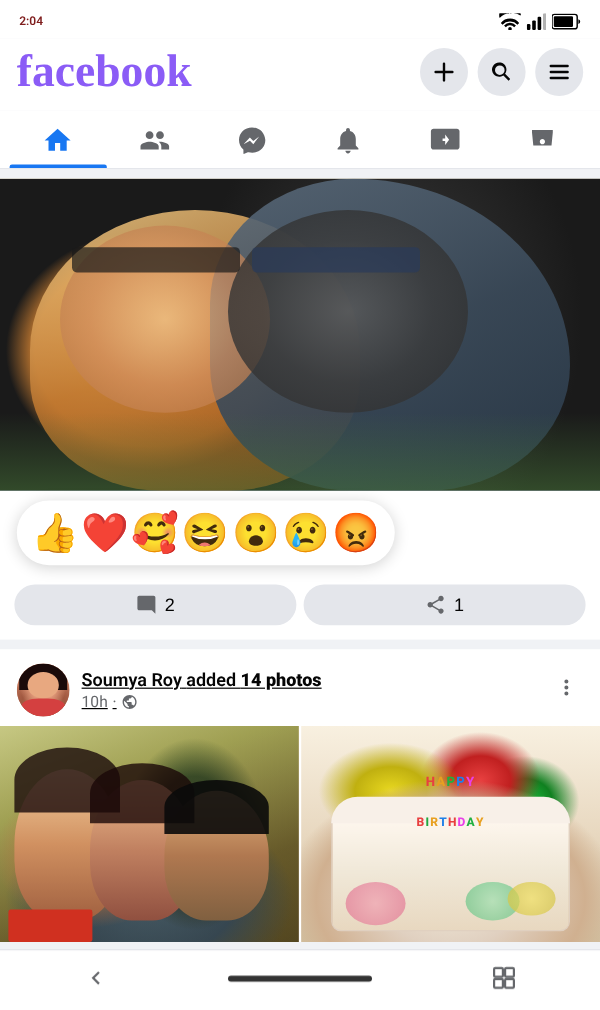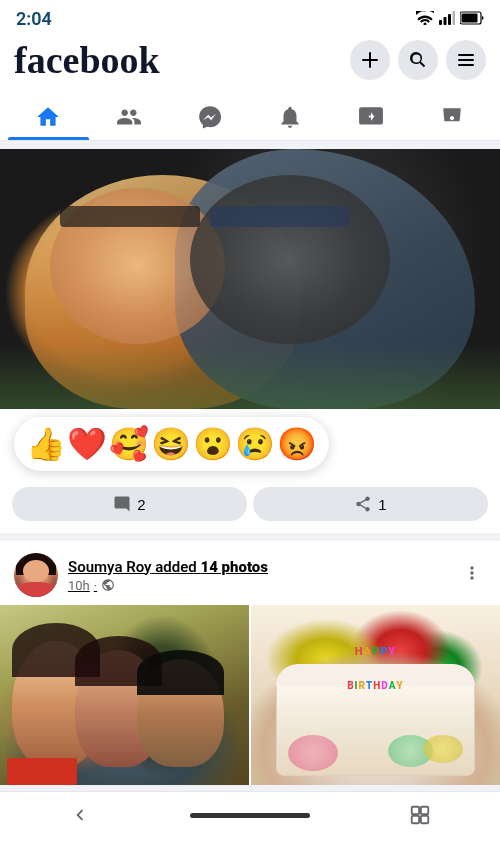--- a/index.html
+++ b/index.html
@@ -16,42 +16,42 @@
     
     .status-bar {
       background: #fff;
       display: flex;
       justify-content: space-between;
       align-items: center;
       padding: 8px 16px 4px;
       height: 32px;
     }
     .status-time {
-      font-size: 18px;
+      font-size: 10px;
       font-weight: 600;
-      color: #0c4a6e;
+      color: #7f1d1d;
     }
     .status-icons {
       display: flex;
       align-items: center;
       gap: 5px;
     }
 
     
     .header {
       background: #fff;
       display: flex;
       align-items: center;
       justify-content: space-between;
       padding: 6px 14px 10px;
     }
     .header-logo {
       font-size: 38px;
       font-weight: 700;
-      color: #0f172a;
+      color: #8b5cf6;
       font-family: Georgia, serif;
     }
     .header-actions {
       display: flex;
       gap: 8px;
       align-items: center;
     }
     .header-icon-btn {
       width: 40px;
       height: 40px;

